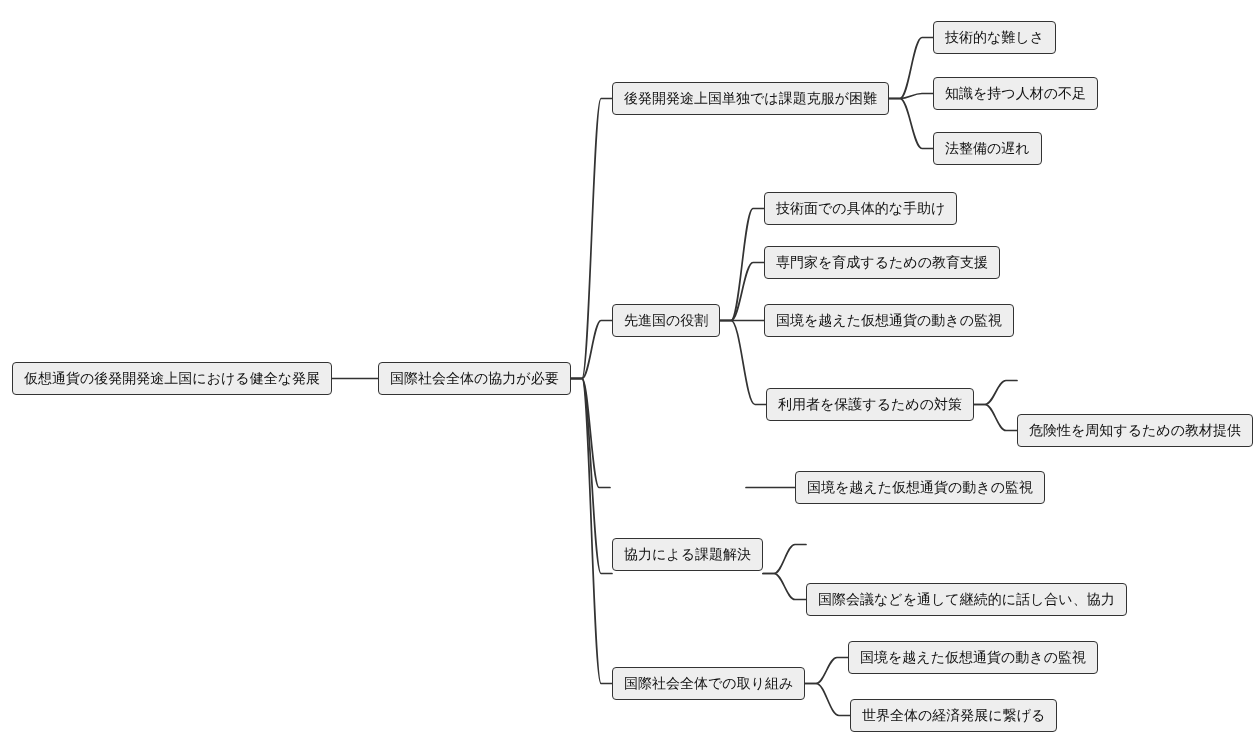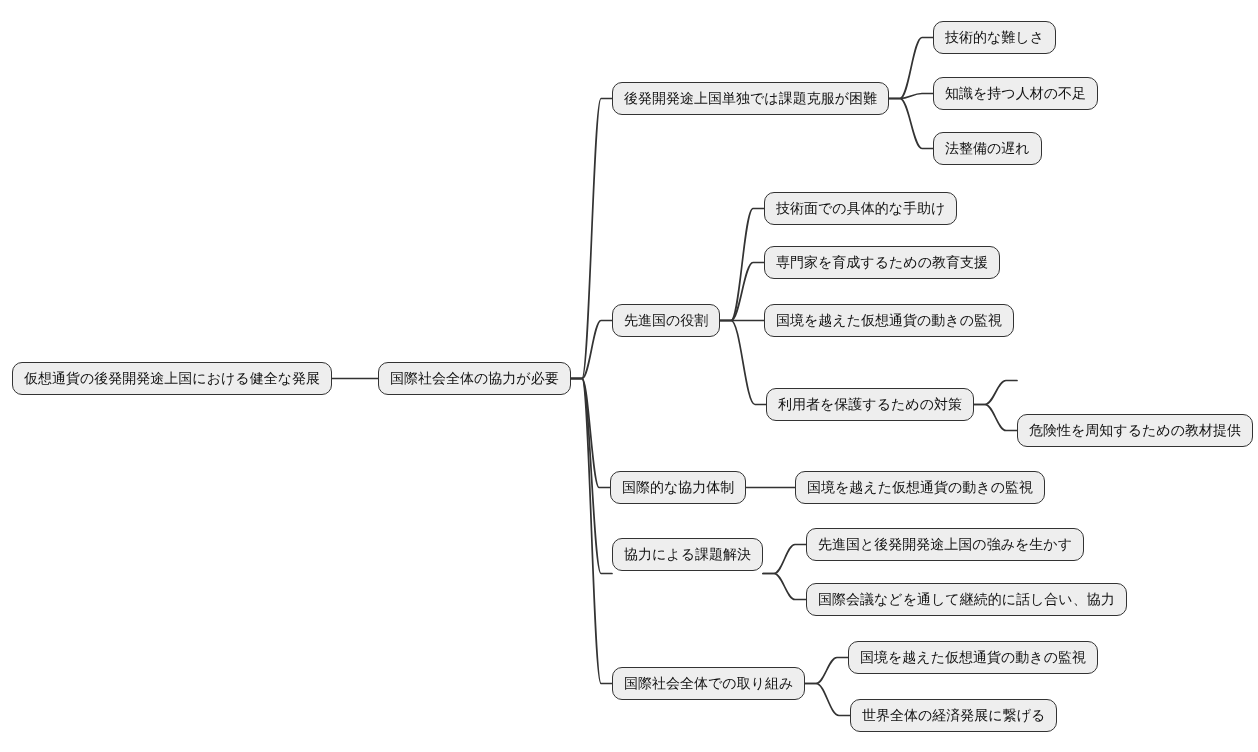--- a/index.html
+++ b/index.html
@@ -20,21 +20,21 @@
   #edges{position:absolute;left:0;top:0;pointer-events:none;}
   #edges path{fill:none;stroke:var(--edge);stroke-width:1.7px;stroke-linecap:round;}
   .node{
     position:absolute;
     box-sizing:border-box;
     height:33px;
     display:flex;align-items:center;
     padding:0 11px;
     background:var(--node-fill);
     border:1.6px solid var(--node-border);
-    border-radius:10px;
+    border-radius:4px;
     font-size:14px;
     color:var(--text);
     white-space:nowrap;
     z-index:2;
   }
 </style>
 </head>
 <body>
 
 <div id="canvas">
@@ -69,23 +69,21 @@
   <div class="node" id="n-b1c2" style="left:933px;top:77px">知識を持つ人材の不足</div>
   <div class="node" id="n-b1c3" style="left:933px;top:132px">法整備の遅れ</div>
 
   <div class="node" id="n-b2" style="left:612px;top:304px">先進国の役割</div>
   <div class="node" id="n-b2c1" style="left:764px;top:192px">技術面での具体的な手助け</div>
   <div class="node" id="n-b2c2" style="left:764px;top:246px">専門家を育成するための教育支援</div>
   <div class="node" id="n-b2c3" style="left:764px;top:304px">国境を越えた仮想通貨の動きの監視</div>
   <div class="node" id="n-b2c4" style="left:766px;top:388px">利用者を保護するための対策</div>
   <div class="node" id="n-b2c4b" style="left:1017px;top:414px">危険性を周知するための教材提供</div>
 
-  <div class="node" id="n-b3" style="left:610px;top:471px">国際的な協力体制</div>
   <div class="node" id="n-b3c1" style="left:795px;top:471px">国境を越えた仮想通貨の動きの監視</div>
 
   <div class="node" id="n-b4" style="left:612px;top:538px">協力による課題解決</div>
-  <div class="node" id="n-b4c1" style="left:806px;top:528px">先進国と後発開発途上国の強みを生かす</div>
   <div class="node" id="n-b4c2" style="left:806px;top:583px">国際会議などを通して継続的に話し合い、協力</div>
 
   <div class="node" id="n-b5" style="left:612px;top:667px">国際社会全体での取り組み</div>
   <div class="node" id="n-b5c1" style="left:848px;top:641px">国境を越えた仮想通貨の動きの監視</div>
   <div class="node" id="n-b5c2" style="left:850px;top:699px">世界全体の経済発展に繋げる</div>
 </div>
 
 </body></html>

